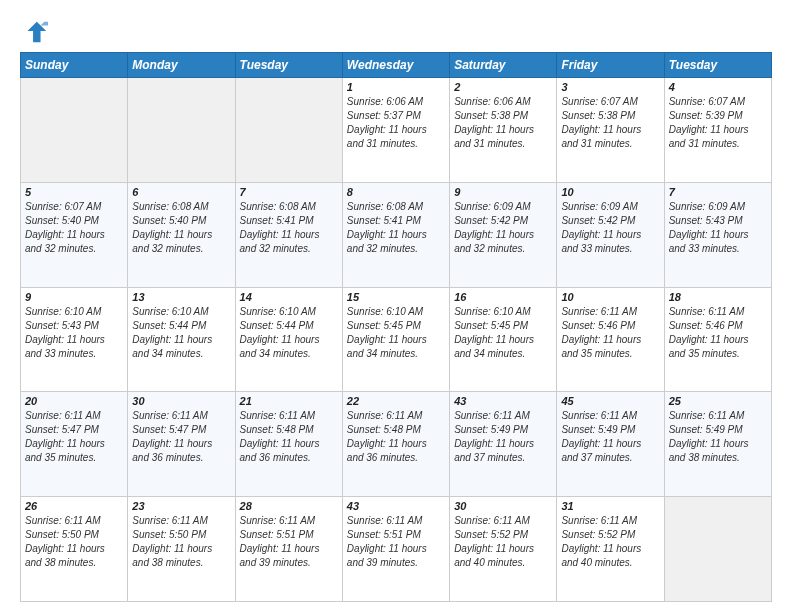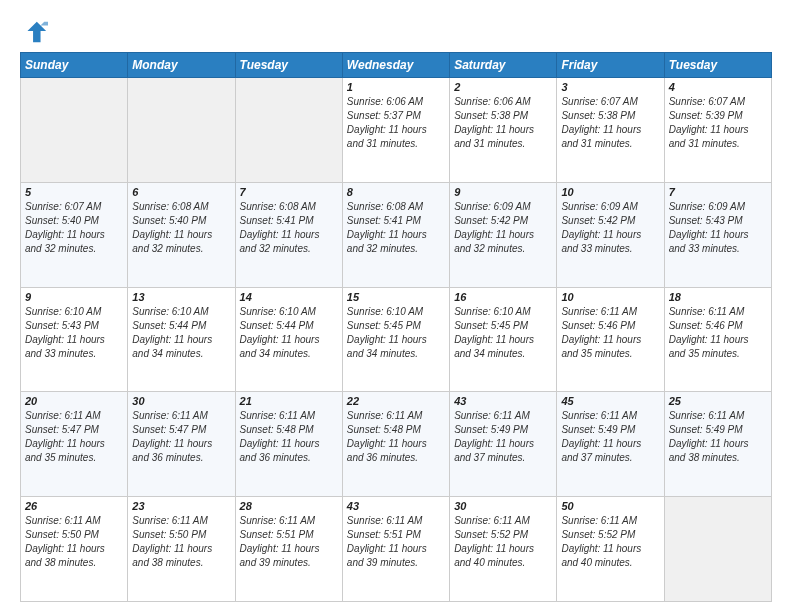--- a/index.html
+++ b/index.html
@@ -350,21 +350,21 @@
 and 39 minutes.</div>
           </td>
           <td>
             <span class="day-num">30</span>
             <div class="day-info" style="white-space: pre-line;">Sunrise: 6:11 AM
 Sunset: 5:52 PM
 Daylight: 11 hours
 and 40 minutes.</div>
           </td>
           <td>
-            <span class="day-num">50</span>
+            <span class="day-num">31</span>
             <div class="day-info" style="white-space: pre-line;">Sunrise: 6:11 AM
 Sunset: 5:52 PM
 Daylight: 11 hours
 and 40 minutes.</div>
           </td>
           <td class="empty"></td>
         </tr>
       </tbody>
   </table>
 </div>

